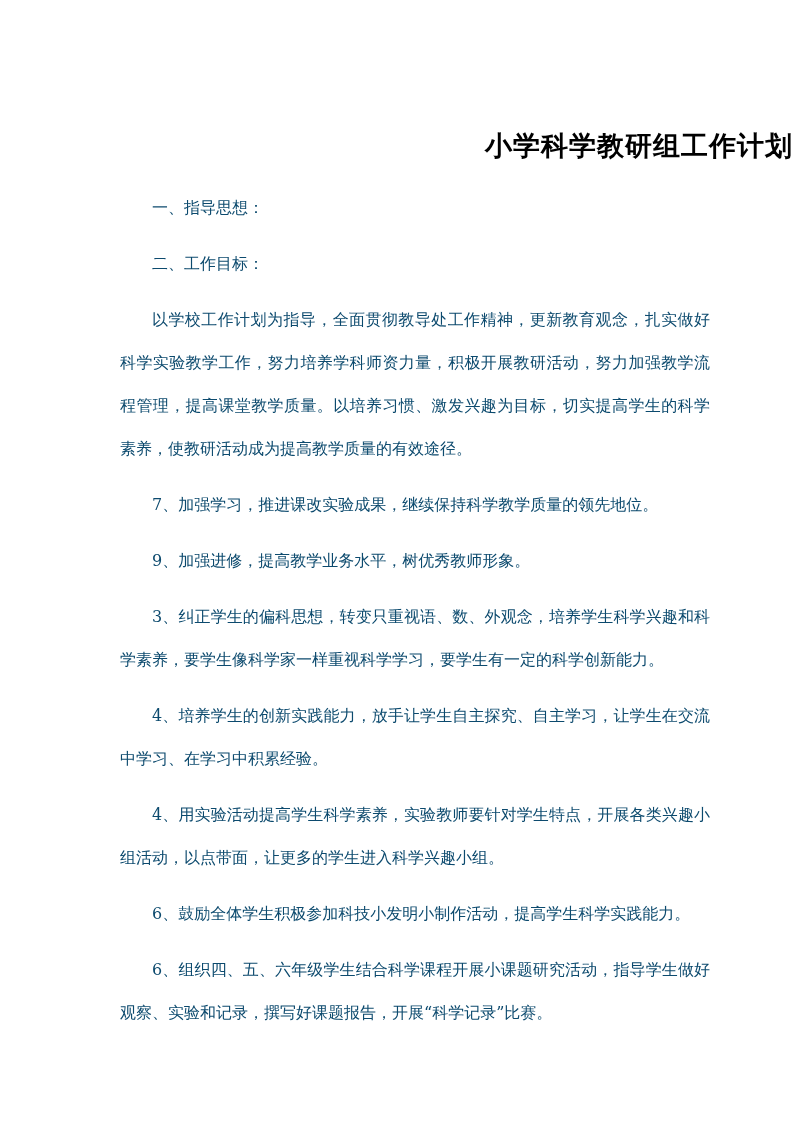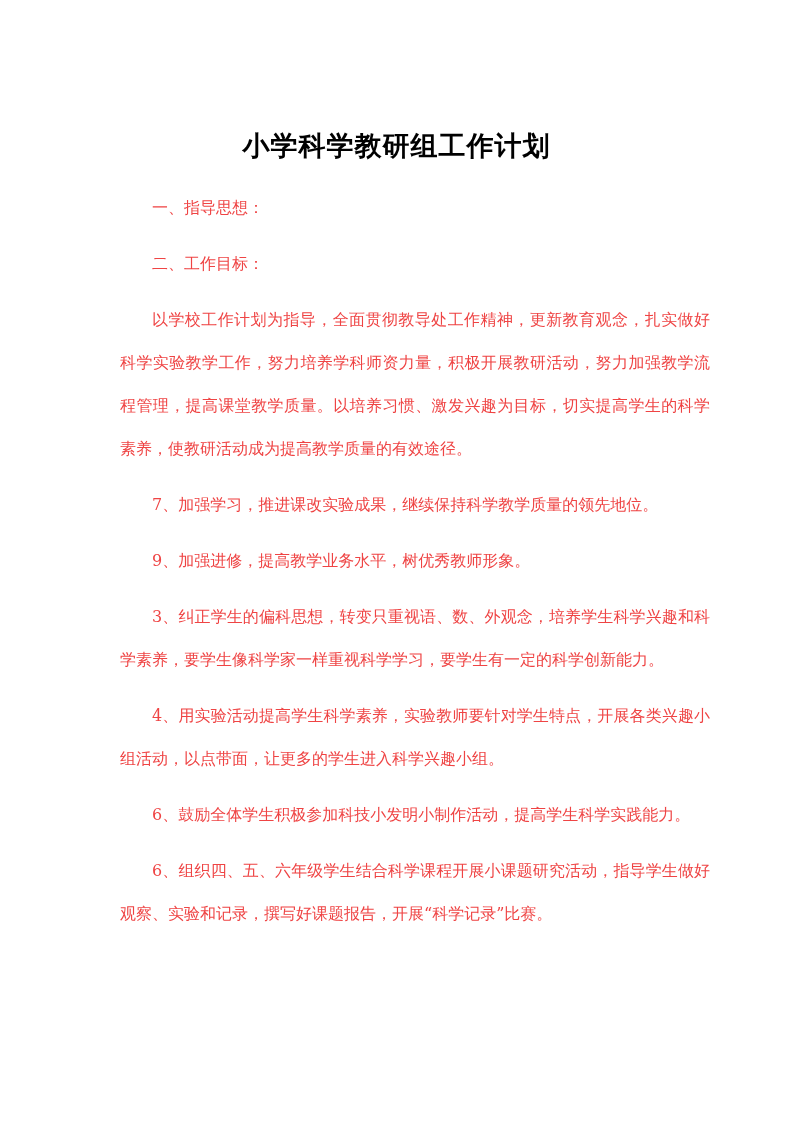--- a/index.html
+++ b/index.html
@@ -15,33 +15,33 @@
   }
   .page {
     box-sizing: border-box;
     width: 793px;
     height: 1122px;
     padding: 128px 83px 0 120px;
     background: #ffffff;
   }
   .doc-title {
     margin: 0 -83px 22px -120px;   
-    text-align: center;
+    text-align: right;
     font-family: "Liberation Sans", sans-serif;
     font-weight: 700;
     font-size: 27px;
     line-height: 36px;
     color: #000000;
     letter-spacing: 1px;
   }
   .para {
     margin: 13px 0 0 0;
     font-size: 16px;
     line-height: 43px;
-    color: #ef4444;
+    color: #0c4a6e;
     text-align: justify;
     text-indent: 2em;
     word-break: break-all;
   }
 </style>
 </head>
 <body>
 
 <div class="page">
 
@@ -52,20 +52,21 @@
   <p class="para">二、工作目标：</p>
 
   <p class="para">以学校工作计划为指导，全面贯彻教导处工作精神，更新教育观念，扎实做好科学实验教学工作，努力培养学科师资力量，积极开展教研活动，努力加强教学流程管理，提高课堂教学质量。以培养习惯、激发兴趣为目标，切实提高学生的科学素养，使教研活动成为提高教学质量的有效途径。</p>
 
   <p class="para">7、加强学习，推进课改实验成果，继续保持科学教学质量的领先地位。</p>
 
   <p class="para">9、加强进修，提高教学业务水平，树优秀教师形象。</p>
 
   <p class="para">3、纠正学生的偏科思想，转变只重视语、数、外观念，培养学生科学兴趣和科学素养，要学生像科学家一样重视科学学习，要学生有一定的科学创新能力。</p>
 
+  <p class="para">4、培养学生的创新实践能力，放手让学生自主探究、自主学习，让学生在交流中学习、在学习中积累经验。</p>
 
   <p class="para">4、用实验活动提高学生科学素养，实验教师要针对学生特点，开展各类兴趣小组活动，以点带面，让更多的学生进入科学兴趣小组。</p>
 
   <p class="para">6、鼓励全体学生积极参加科技小发明小制作活动，提高学生科学实践能力。</p>
 
   <p class="para">6、组织四、五、六年级学生结合科学课程开展小课题研究活动，指导学生做好观察、实验和记录，撰写好课题报告，开展“科学记录”比赛。</p>
 
 </div>
 
 </body></html>

